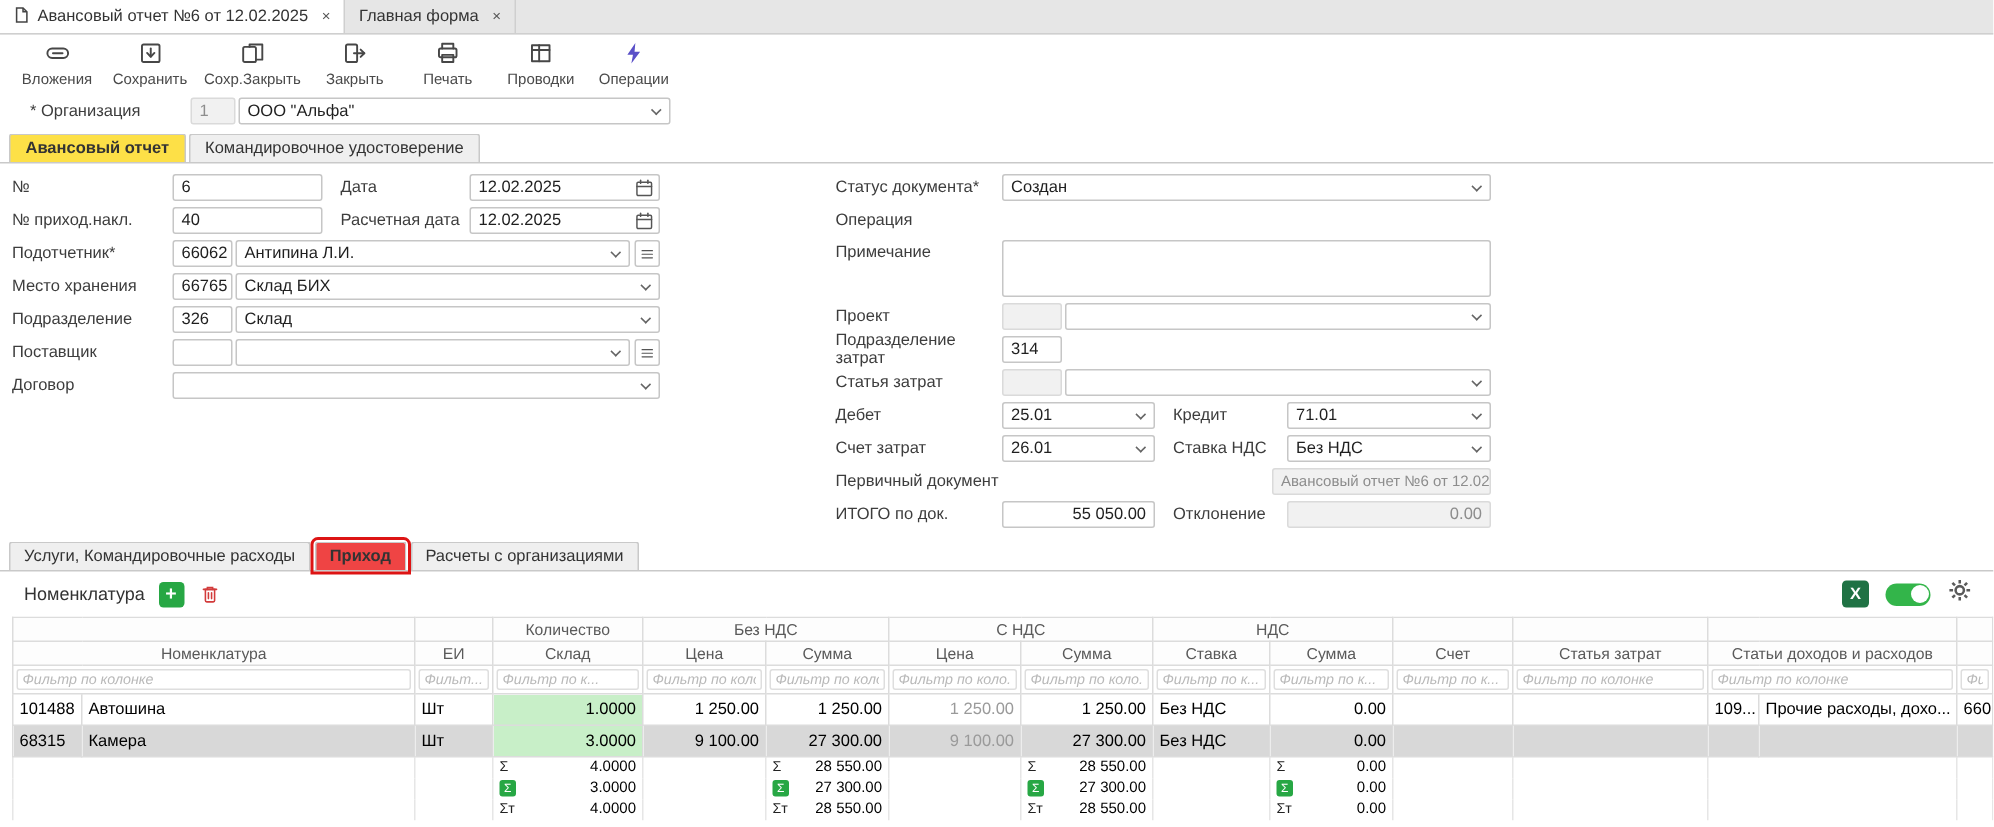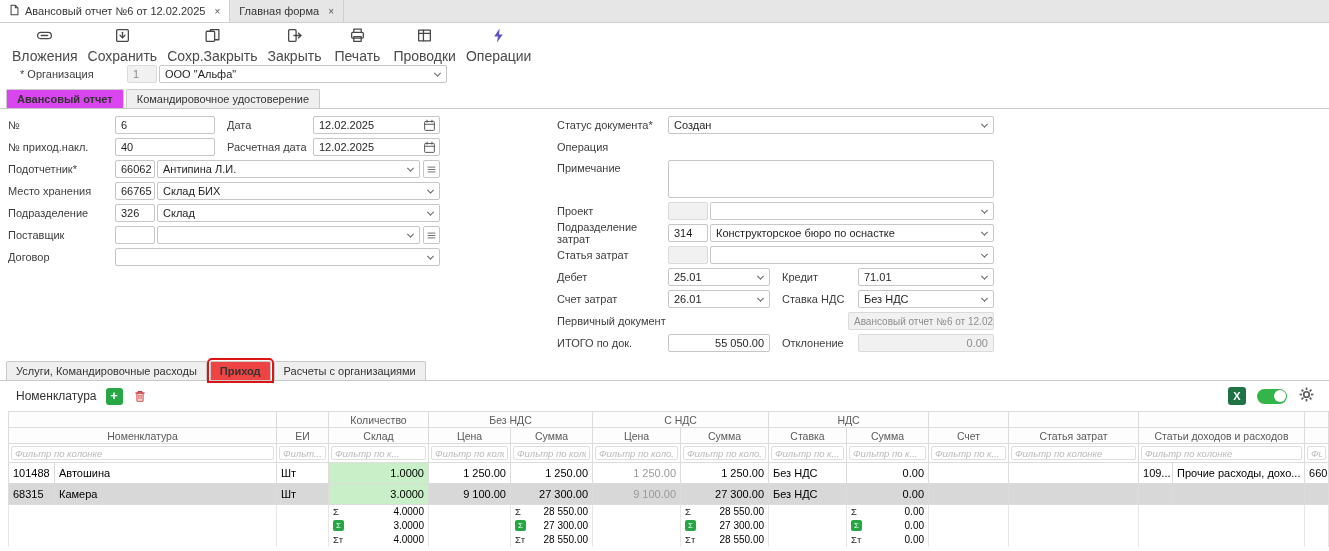--- a/index.html
+++ b/index.html
@@ -10,34 +10,34 @@
   .tabbar { height:23px; background:#e6e6e6; display:flex; align-items:stretch;
     border-bottom:1px solid #cfcfcf; }
   .wtab { display:flex; align-items:center; gap:5px; padding:0 9px; font-size:11px;
     color:#333; background:#e6e6e6; border-right:1px solid #cfcfcf; cursor:default; }
   .wtab.active { background:#fff; }
   .wtab .x { color:#555; font-size:10px; margin-left:4px; }
 
   
   .toolbar { height:38px; display:flex; align-items:flex-start; padding:3px 14px 0 8px; gap:2px; }
   .tbtn { display:flex; flex-direction:column; align-items:center; gap:1px; min-width:60px;
-    font-size:14px; color:#4a4a4a; padding:1px 4px; cursor:default; }
+    font-size:10px; color:#4a4a4a; padding:1px 4px; cursor:default; }
   .tbtn svg { width:17px; height:17px; stroke:#474747; fill:none; stroke-width:1.2;
     stroke-linecap:round; stroke-linejoin:round; }
   .tb-right { margin-left:auto; display:flex; gap:16px; }
 
   
   .org-row { height:26px; display:flex; align-items:center; padding-left:20px; }
 
   
   .ftabs { height:22px; display:flex; align-items:flex-end; padding-left:6px;
     border-bottom:1px solid #c9c9c9; gap:2px; }
   .ftab { font-size:11px; padding:3px 10px; border:1px solid #c9c9c9; border-bottom:none;
     background:#efefef; color:#333; border-radius:2px 2px 0 0; }
-  .ftab.active { background:#d946ef; font-weight:bold;margin-top:32px; }
+  .ftab.active { background:#fde047; font-weight:bold;margin-top:32px; }
 
   
   .form-area { position:relative; height:246px; }
   .fcol { position:absolute; top:7px; }
   .fcol.left  { left:8px;  width:432px; }
   .fcol.right { left:557px; width:437px; }
   .frow { display:flex; align-items:center; margin-bottom:4px; height:18px; }
   .flabel { font-size:11px; color:#3d3d3d; flex:none; }
   .left .flabel  { width:107px; }
   .right .flabel { width:111px; }
@@ -328,24 +328,20 @@
       <span class="flabel">Проект</span>
       <div class="box code ro"></div>
       <div class="box dd grow">
         <span></span>
         <span class="chev"></span>
       </div>
     </div>
     <div class="frow">
       <span class="flabel">Подразделение затрат</span>
       <div class="box code">314</div>
-      <div class="box dd grow">
-        <span>Конструкторское бюро по оснастке</span>
-        <span class="chev"></span>
-      </div>
     </div>
     <div class="frow">
       <span class="flabel">Статья затрат</span>
       <div class="box code ro"></div>
       <div class="box dd grow">
         <span></span>
         <span class="chev"></span>
       </div>
     </div>
     <div class="frow">

